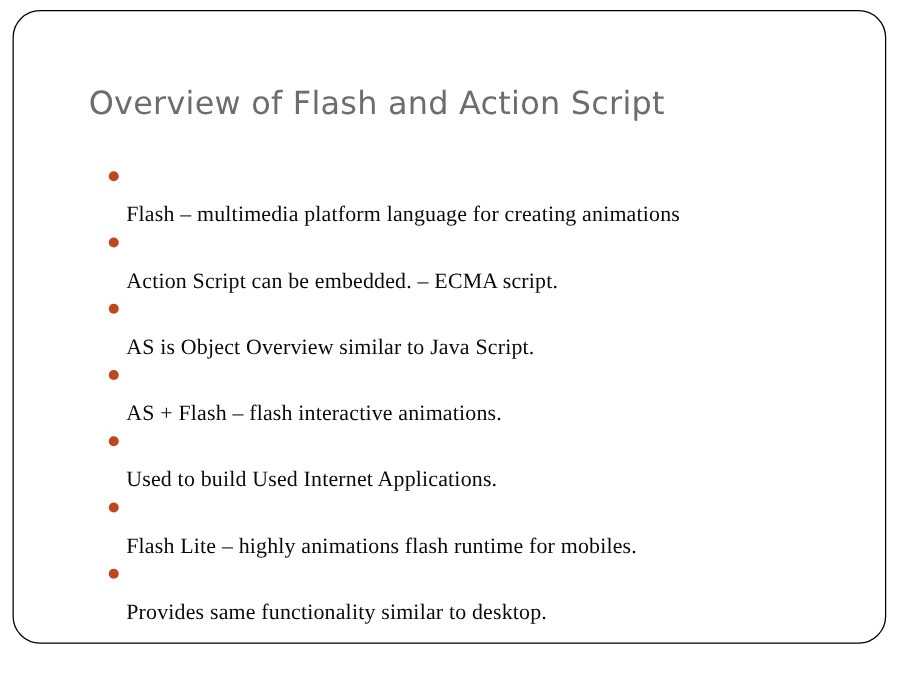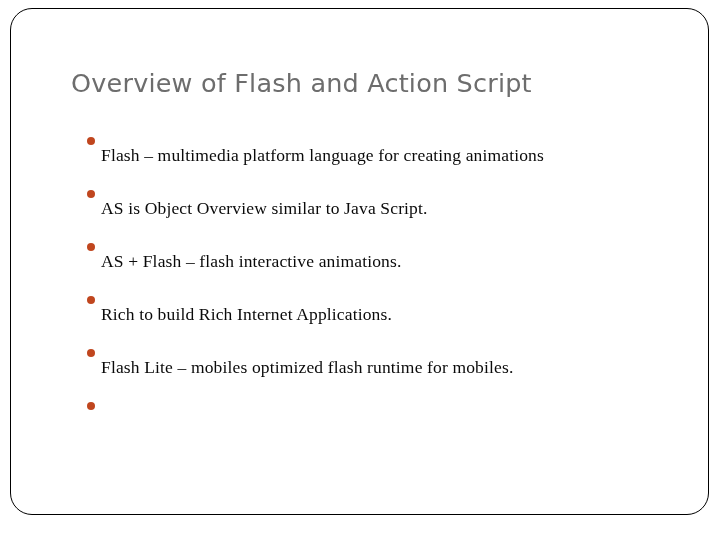--- a/index.html
+++ b/index.html
@@ -56,21 +56,21 @@
     margin: 0;
     padding: 0;
     list-style: none;
   }
   .bullet-item {
     position: relative;
     height: 53px;
     padding-left: 15px;
     margin: 0;
     display: flex;
-    align-items: center;
+    align-items: flex-end;
   }
   .bullet-marker {
     position: absolute;
     left: 1px;
     top: 8px;
     width: 8px;
     height: 8px;
     border-radius: 50%;
     background: #c0461e;
   }
@@ -93,32 +93,37 @@
 
   <div id="slide-title">Overview of Flash and Action Script</div>
 
   <ul id="bullet-list">
     <li class="bullet-item">
       <span class="bullet-marker"></span>
       <span class="bullet-text">Flash – multimedia platform language for creating animations</span>
     </li>
     <li class="bullet-item">
       <span class="bullet-marker"></span>
+      <span class="bullet-text">Action Script can be embedded. – ECMA script.</span>
+    </li>
+    <li class="bullet-item">
+      <span class="bullet-marker"></span>
       <span class="bullet-text">AS is Object Overview similar to Java Script.</span>
     </li>
     <li class="bullet-item">
       <span class="bullet-marker"></span>
       <span class="bullet-text">AS + Flash – flash interactive animations.</span>
     </li>
     <li class="bullet-item">
       <span class="bullet-marker"></span>
-      <span class="bullet-text">Rich to build Rich Internet Applications.</span>
+      <span class="bullet-text">Used to build Used Internet Applications.</span>
     </li>
     <li class="bullet-item">
       <span class="bullet-marker"></span>
-      <span class="bullet-text">Flash Lite – mobiles optimized flash runtime for mobiles.</span>
+      <span class="bullet-text">Flash Lite – highly animations flash runtime for mobiles.</span>
     </li>
     <li class="bullet-item">
       <span class="bullet-marker"></span>
+      <span class="bullet-text">Provides same functionality similar to desktop.</span>
     </li>
   </ul>
 
 </div>
 
 </body></html>

